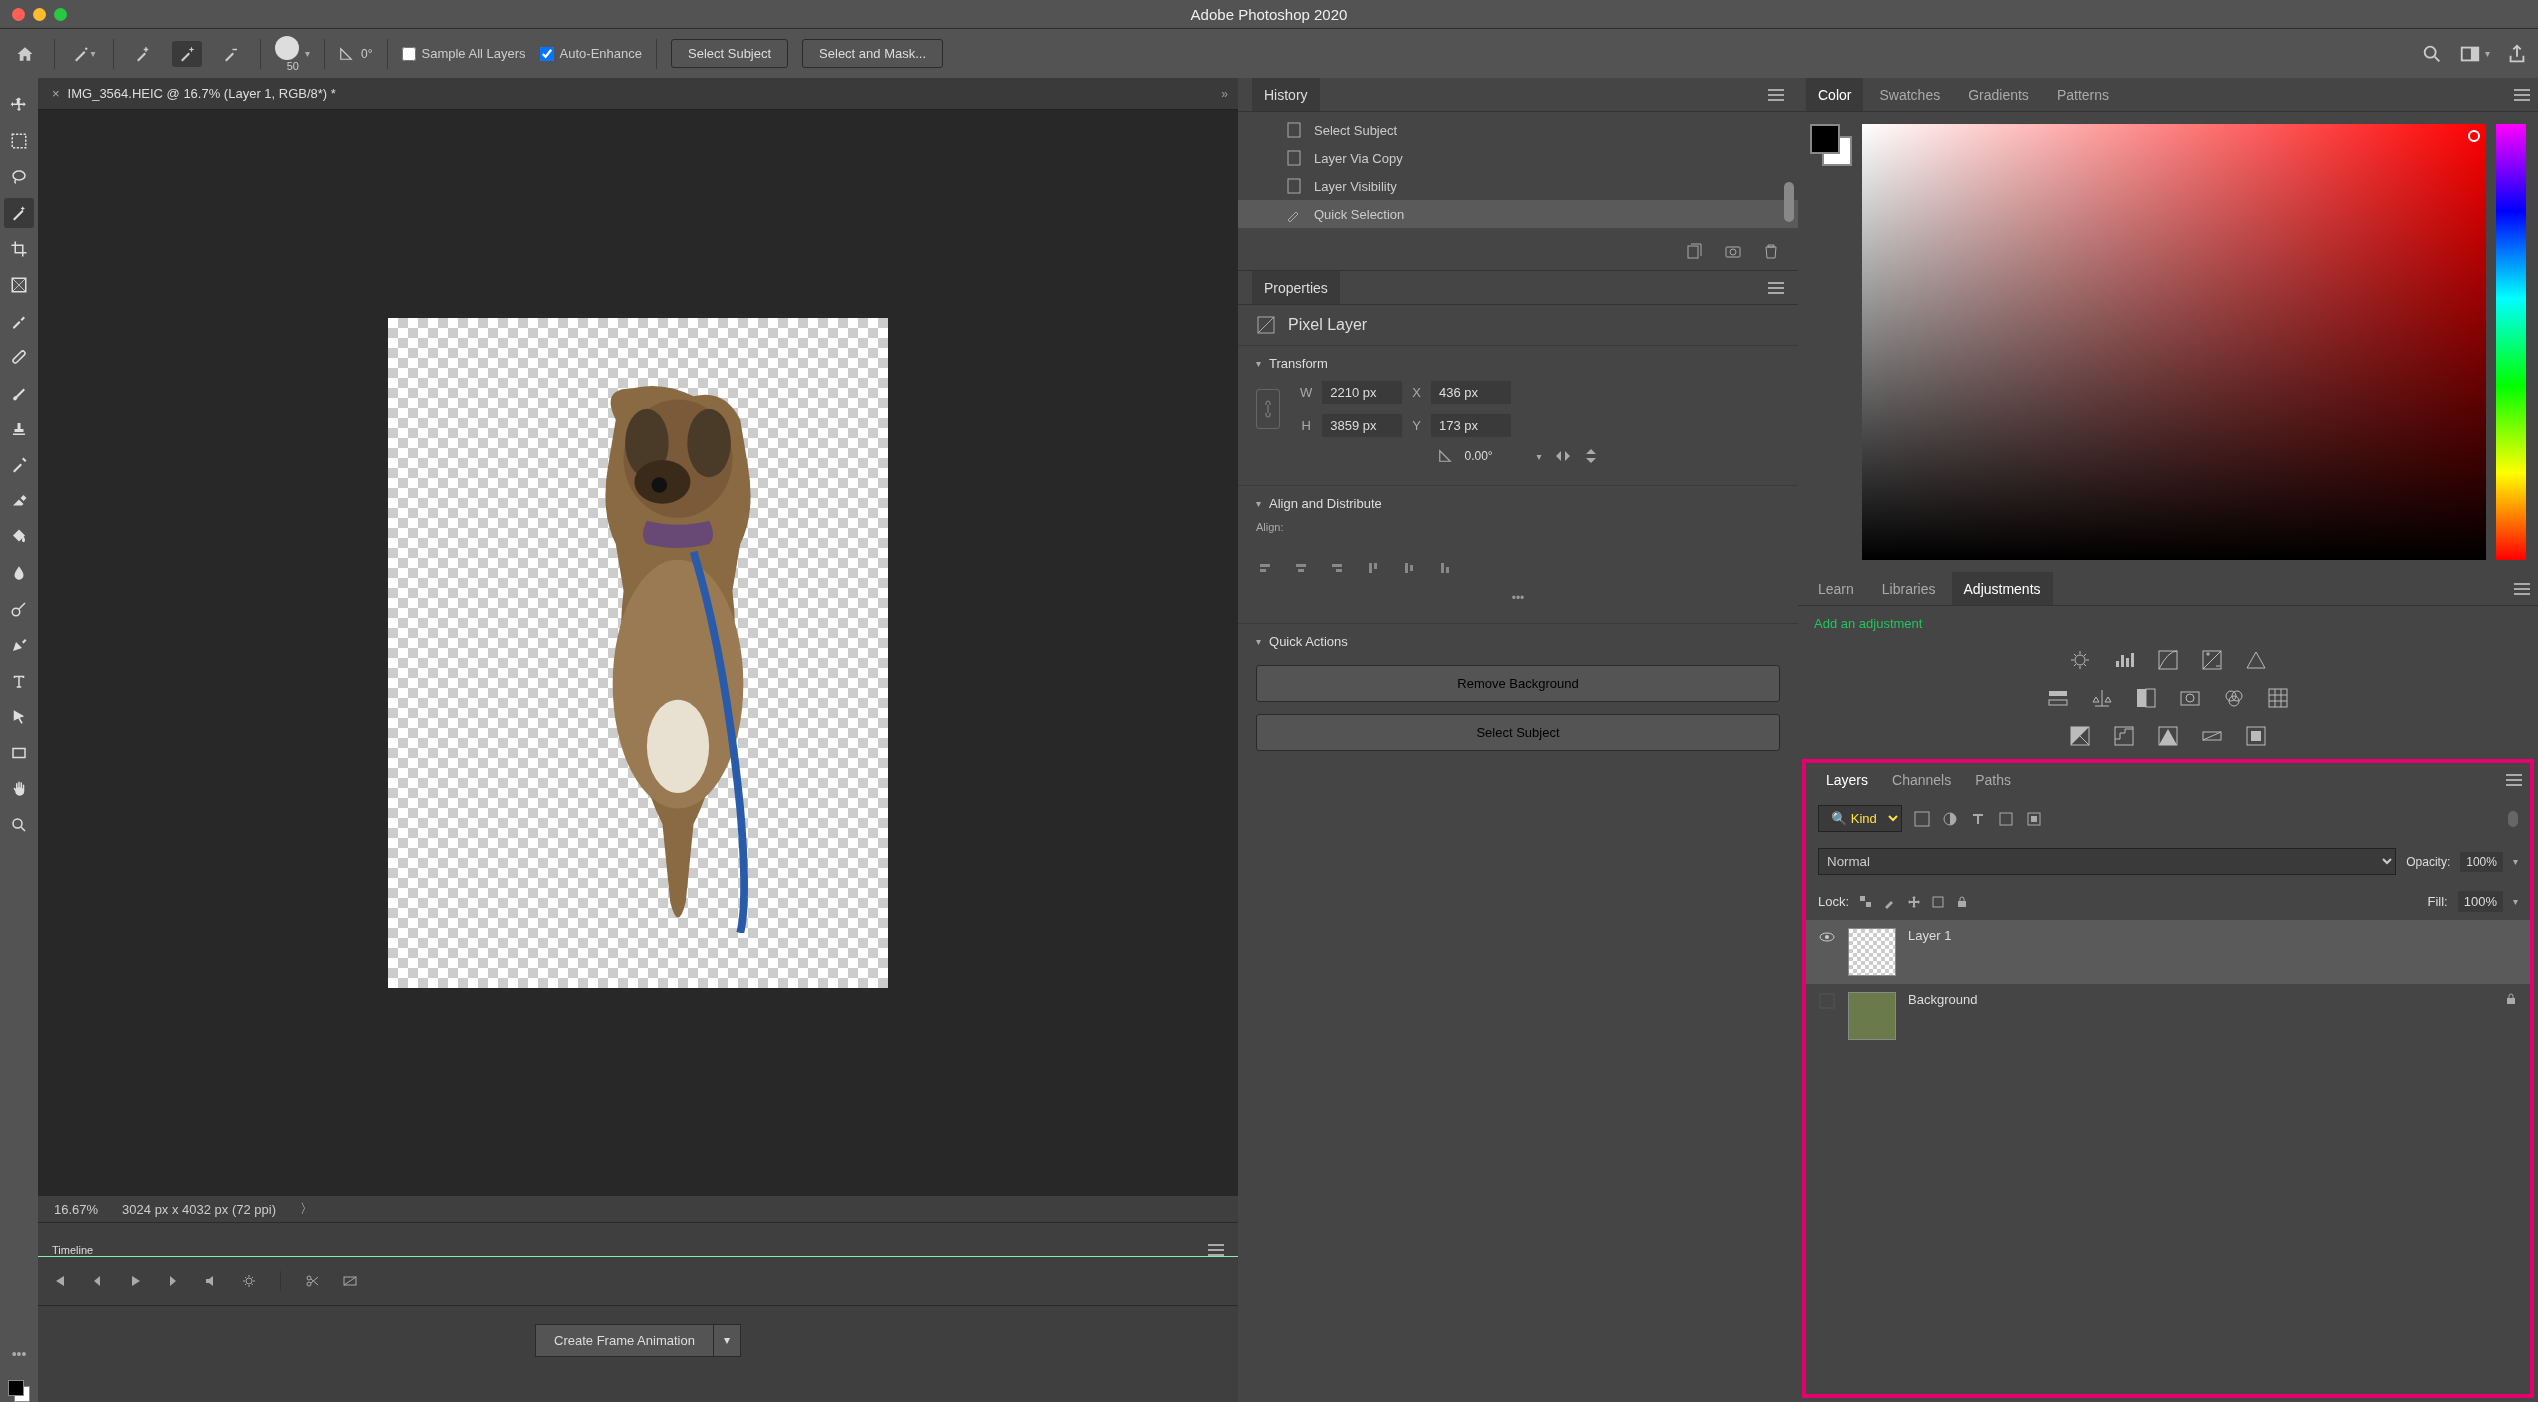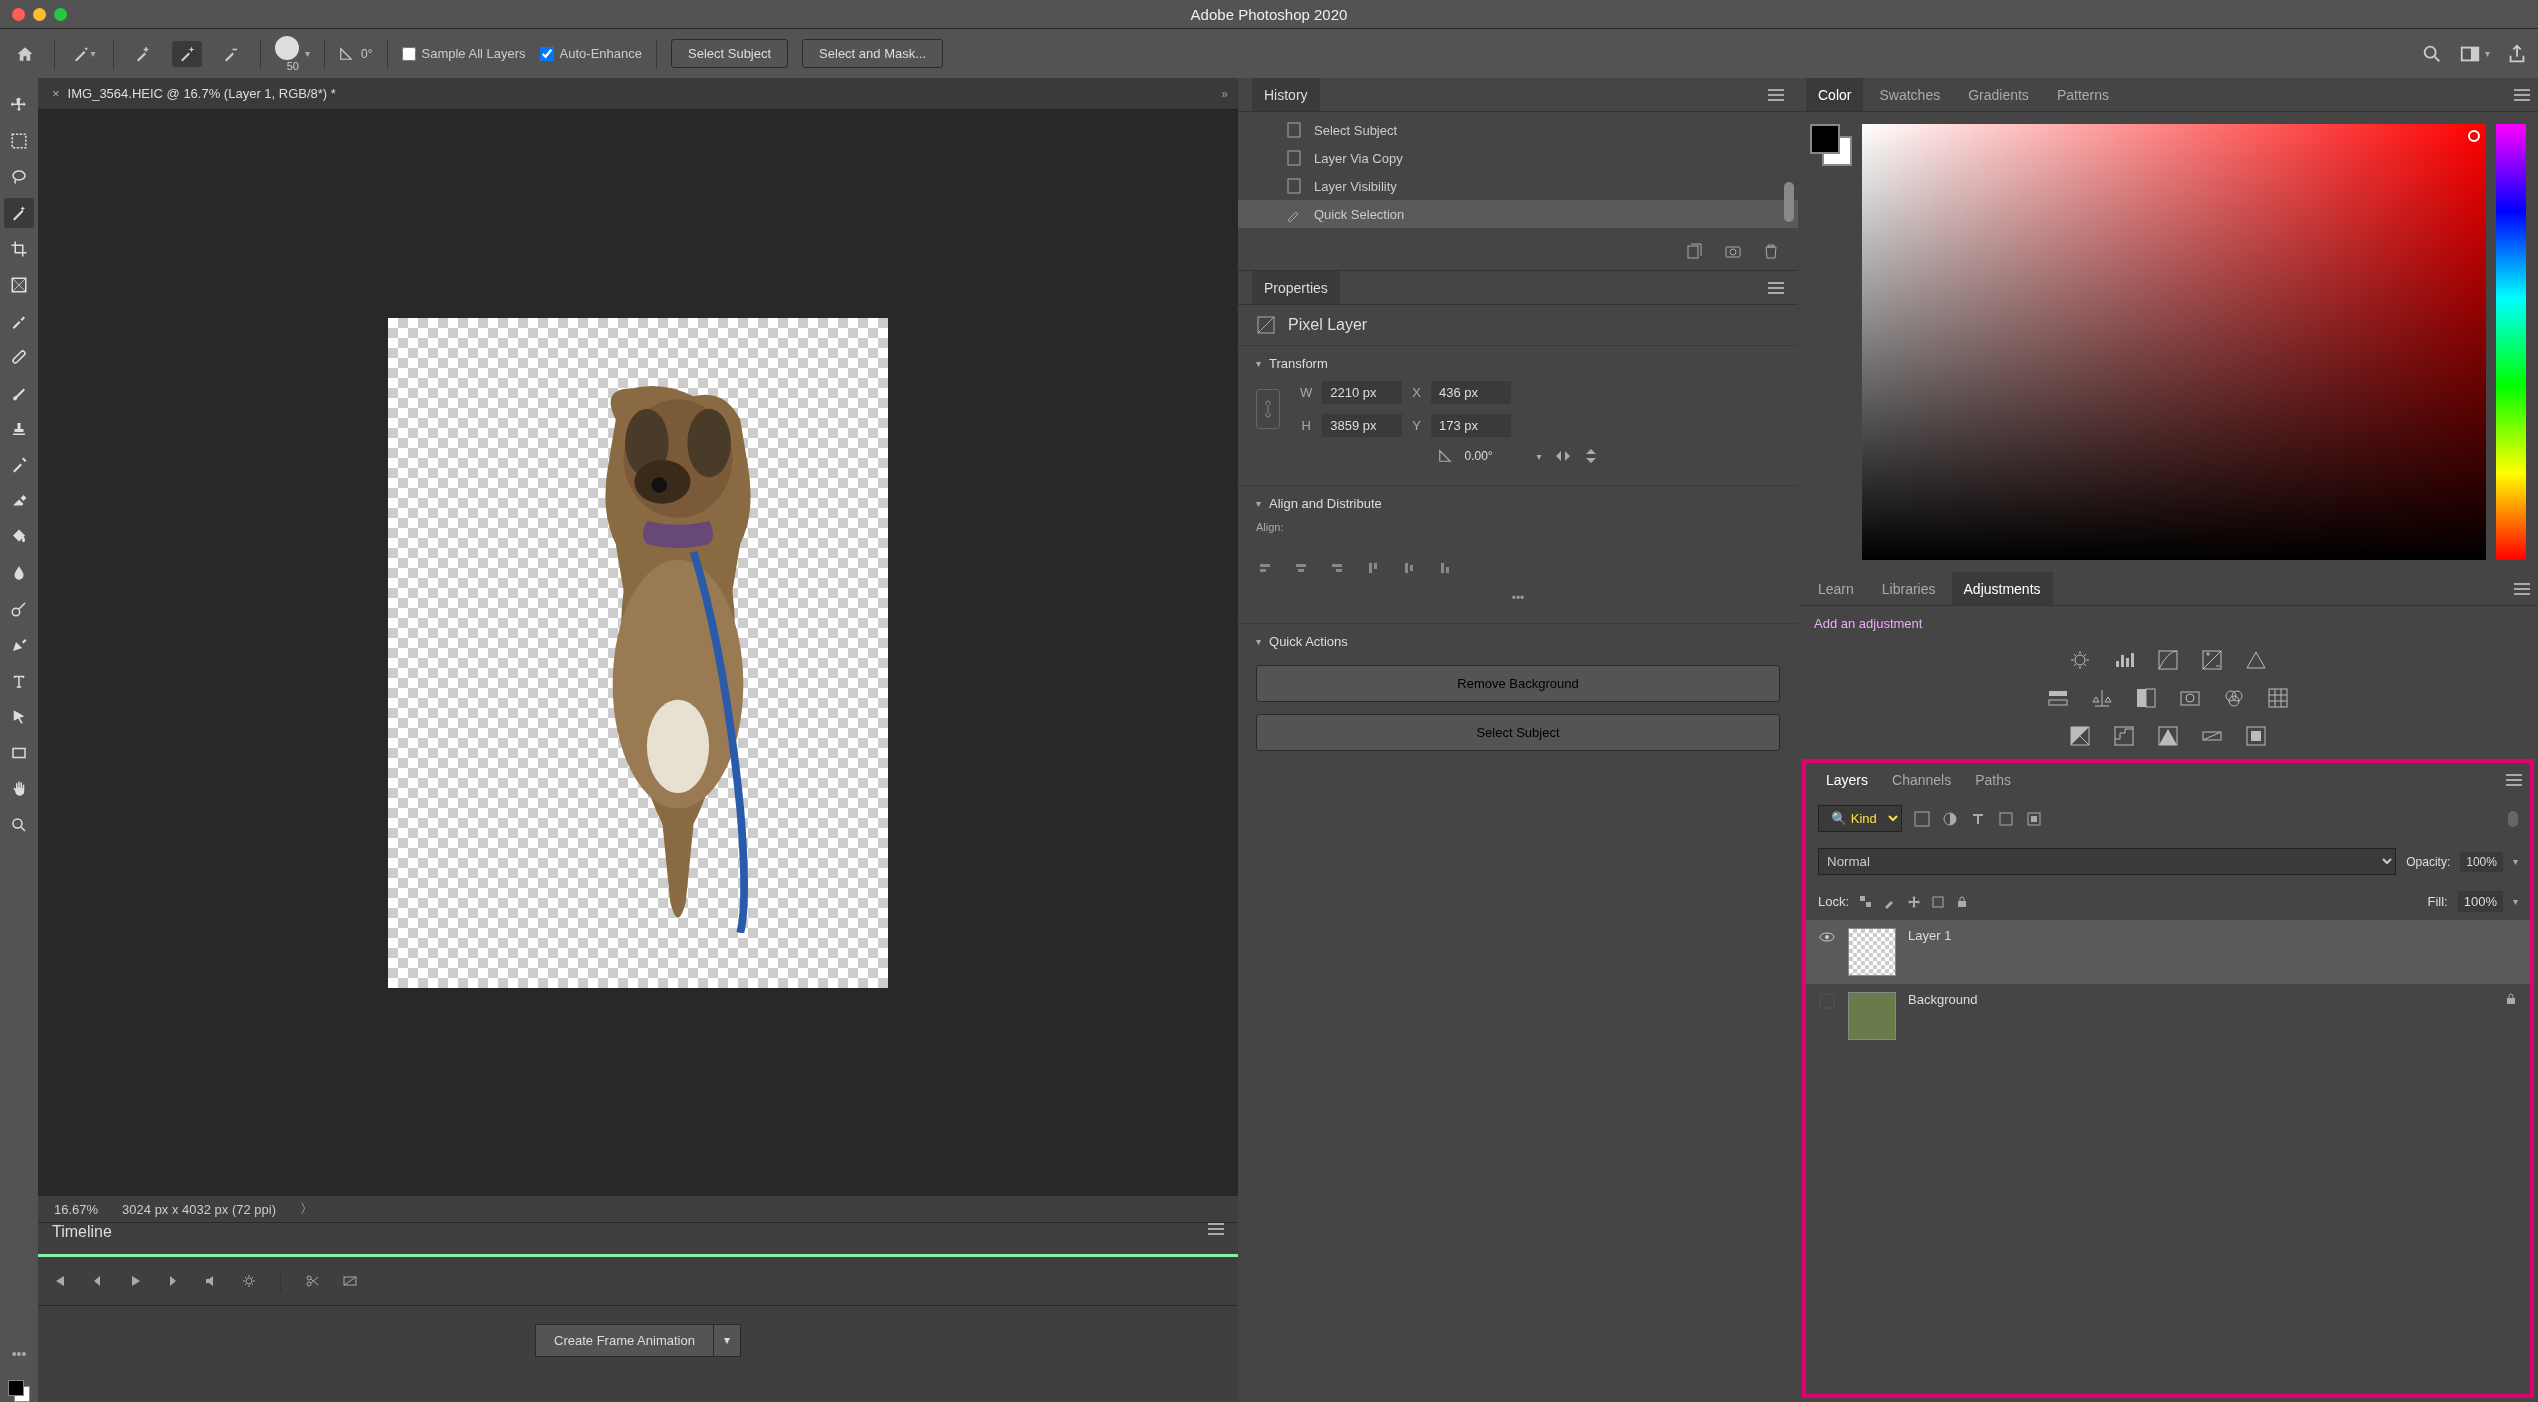--- a/index.html
+++ b/index.html
@@ -31,21 +31,21 @@
 .fgbg .bg{position:absolute;width:16px;height:16px;background:#fff;border:1px solid #888;right:0;bottom:0}
 .docarea{flex:1;display:flex;flex-direction:column;background:#282828;min-width:0}
 .tabbar{height:32px;background:#3a3a3a;display:flex;align-items:center;border-bottom:1px solid #222}
 .tab{padding:0 14px;height:100%;display:flex;align-items:center;gap:8px;font-size:13px;color:#ddd}
 .tab .x{color:#aaa}
 .canvas{flex:1;display:flex;align-items:center;justify-content:center;background:#282828;position:relative}
 .canvas-img{width:500px;height:670px;background:repeating-conic-gradient(#ccc 0 25%,#fff 0 50%) 0 0/20px 20px;position:relative;overflow:hidden}
 .dog{position:absolute;left:58%;top:50%;transform:translate(-50%,-50%);width:320px;height:560px}
 .status{height:26px;background:#3f3f3f;display:flex;align-items:center;padding:0 16px;gap:24px;color:#ccc;font-size:13px}
 .timeline{height:180px;background:#3f3f3f;border-top:1px solid #2a2a2a}
-.tl-hdr{height:34px;display:flex;align-items:flex-start;padding:0 14px;font-size:16px;border-bottom:3px solid #86efac}
+.tl-hdr{height:34px;display:flex;align-items:flex-end;padding:0 14px;font-size:11px;border-bottom:1px solid #86efac}
 .tl-hdr .menu{margin-left:auto}
 .tl-ctrl{display:flex;align-items:center;gap:24px;padding:14px;border-bottom:1px solid #2a2a2a}
 .tl-ctrl svg{width:14px;height:14px;fill:#aaa}
 .tl-anim{display:flex;justify-content:center;padding:18px}
 .anim-btn{display:flex;border:1px solid #2a2a2a}
 .anim-btn .lbl{padding:8px 18px;background:#545454;font-size:13px}
 .anim-btn .dd{padding:8px 10px;background:#545454;border-left:1px solid #2a2a2a}
 .midpanels{width:560px;background:#454545;display:flex;flex-direction:column}
 .panel-hdr{height:34px;display:flex;align-items:center;padding:0 14px;border-bottom:1px solid #333}
 .panel-hdr .tab{background:#3a3a3a;padding:6px 12px;font-size:14px}
@@ -77,21 +77,21 @@
 .rpanel-tabs .tab.act{background:#3a3a3a;color:#fff}
 .rpanel-tabs .menu{margin-left:auto}
 .color-panel{height:460px;padding:12px;display:flex;gap:10px}
 .fgbg-big{width:42px;height:42px;position:relative;flex-shrink:0}
 .fgbg-big .fg{width:30px;height:30px;background:#000;border:2px solid #888;position:absolute;z-index:2}
 .fgbg-big .bg{width:30px;height:30px;background:#fff;border:2px solid #888;position:absolute;right:0;bottom:0}
 .sat{flex:1;background:linear-gradient(to top,#000,transparent),linear-gradient(to right,#fff,#ff0000);position:relative}
 .sat-cursor{position:absolute;right:6px;top:6px;width:12px;height:12px;border:2px solid #fff;border-radius:50%}
 .hue{width:30px;background:linear-gradient(to bottom,#f0f,#00f,#0ff,#0f0,#ff0,#f00);position:relative}
 .adj{padding:0 16px}
-.adj-lbl{font-size:13px;color:#f0abfc;padding:10px 0}
+.adj-lbl{font-size:13px;color:#22c55e;padding:10px 0}
 .adj-icons{display:flex;gap:22px;padding:8px 0;justify-content:center}
 .adj-icons svg{width:22px;height:22px;fill:#bbb}
 .layers-panel{border:4px solid #e6006e;margin:4px;flex:1}
 .layers-tabs{height:34px;display:flex;align-items:center;padding:0 8px}
 .layers-tabs .tab{padding:6px 12px;font-size:14px;color:#aaa}
 .layers-tabs .tab.act{color:#fff;font-weight:500}
 .lay-filter{display:flex;align-items:center;gap:12px;padding:8px 12px}
 .lay-filter select{background:#3a3a3a;color:#fde047;border:1px solid #222;padding:4px 8px;font-size:13px}
 .lay-filter svg{width:16px;height:16px;fill:#aaa}
 .lay-blend{display:flex;align-items:center;gap:10px;padding:8px 12px}

